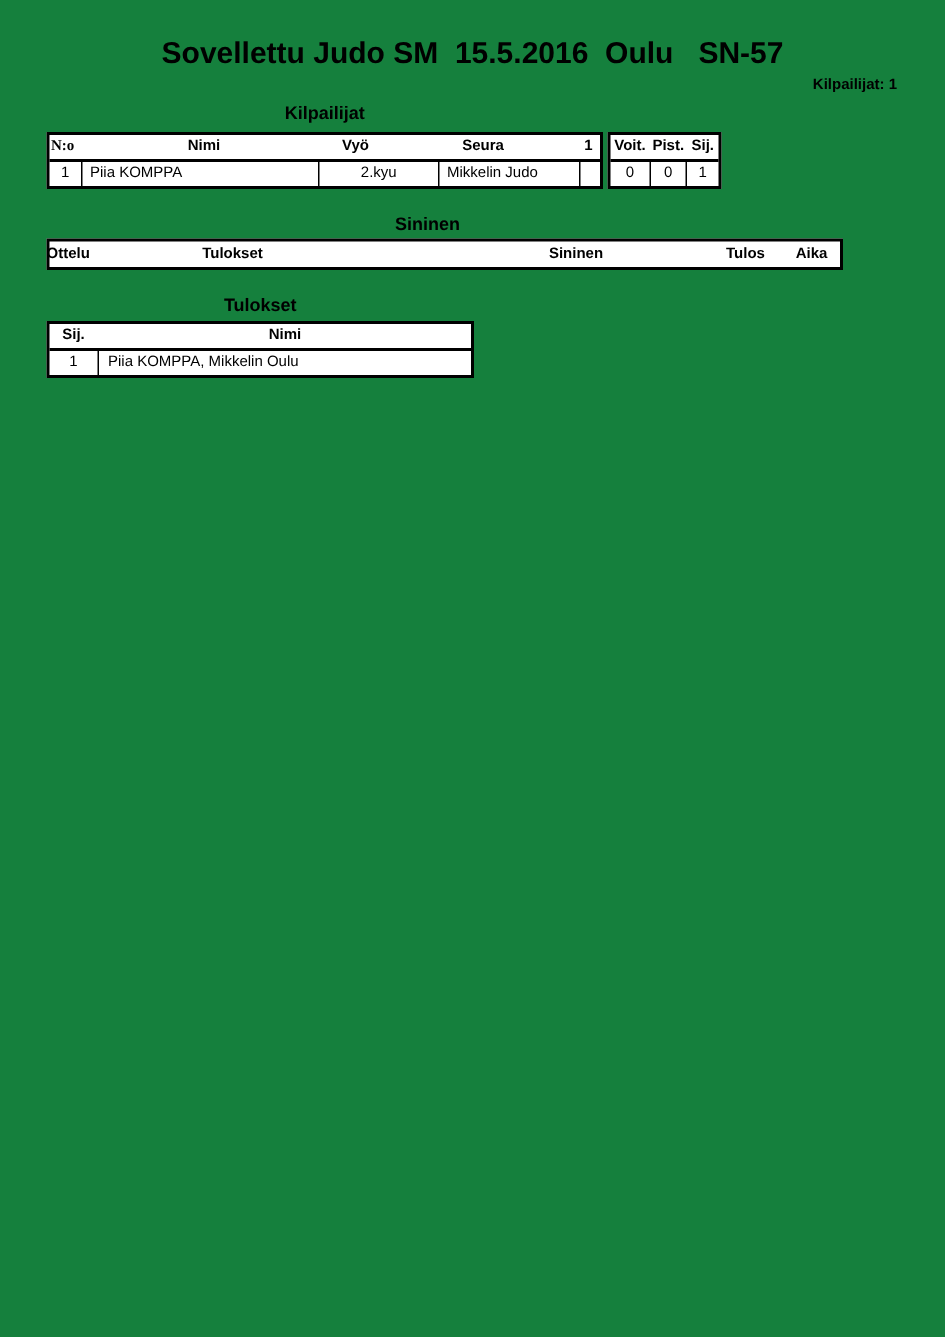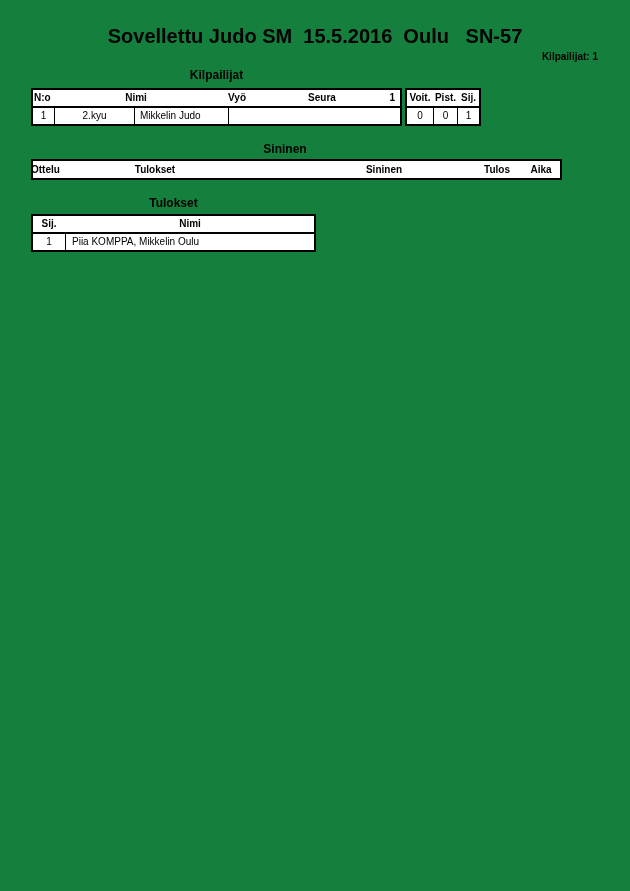--- a/index.html
+++ b/index.html
@@ -28,21 +28,21 @@
   .hdr{
     position:relative;height:16px;line-height:16px;border-bottom:2px solid #000000;
     font-weight:bold;font-size:10px;white-space:nowrap;
   }
   .hdr-flex{display:flex;}
   .tbl-ottelut .hdr{height:17px;line-height:17px;border-bottom:none;}
   .body-row{display:flex;height:16px;line-height:16px;font-size:10px;white-space:nowrap;}
 
   .lbl{position:absolute;top:0;}
   .lbl-ctr{transform:translateX(-50%);}
-  .l-no{left:1px;}
+  .l-no{left:1px;font-family:Liberation Serif, serif;}
   .l-nimi{left:103px;}
   .l-vyo{left:204px;}
   .l-seura{left:289px;}
   .l-one{right:5px;}
 
   .o-ottelu{left:-2px;}
   .o-valkoinen{left:122px;}
   .o-sininen{left:351px;}
   .o-tulos{left:464px;}
   .o-aika{left:508px;}
@@ -77,20 +77,21 @@
   <div class="tbl tbl-main">
     <div class="hdr">
       <span class="lbl l-no">N:o</span>
       <span class="lbl lbl-ctr l-nimi">Nimi</span>
       <span class="lbl lbl-ctr l-vyo">Vyö</span>
       <span class="lbl lbl-ctr l-seura">Seura</span>
       <span class="lbl l-one">1</span>
     </div>
     <div class="body-row">
       <div class="cell cb c-no">1</div>
+      <div class="cell cb c-nimi">Piia KOMPPA</div>
       <div class="cell cb c-vyo">2.kyu</div>
       <div class="cell cb c-seura">Mikkelin Judo</div>
       <div class="cell c-one"></div>
     </div>
   </div>
 
   <div class="tbl tbl-stats">
     <div class="hdr hdr-flex">
       <div class="cell sh s-voit">Voit.</div>
       <div class="cell sh s-pist">Pist.</div>

